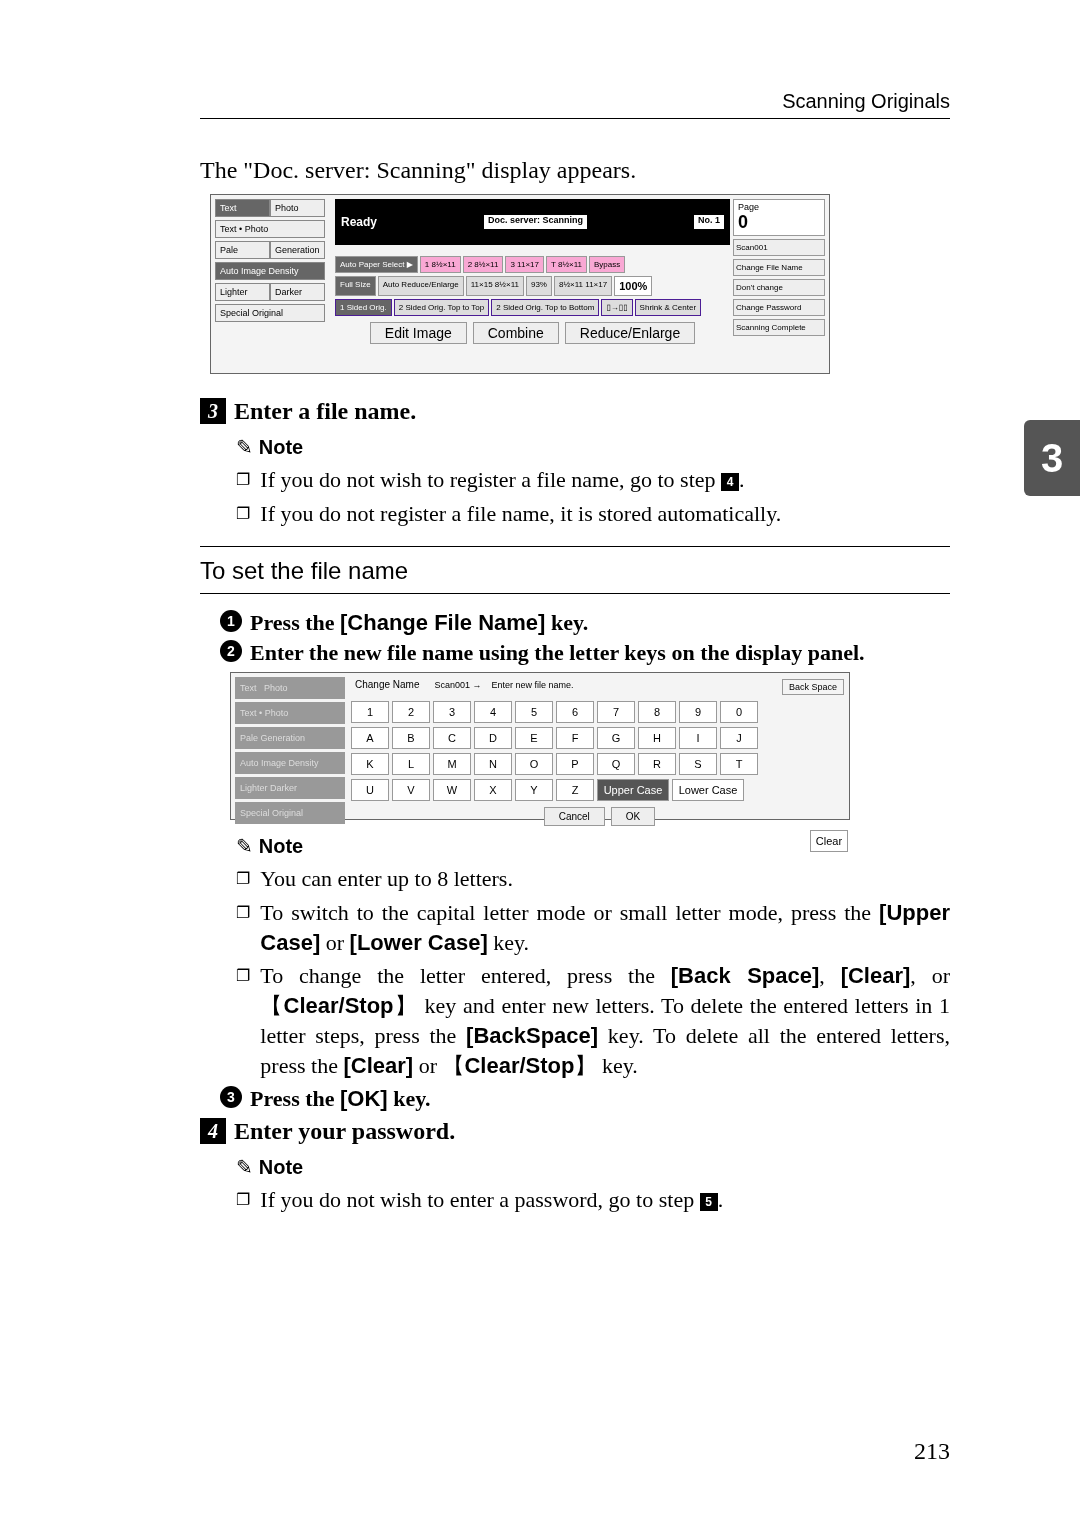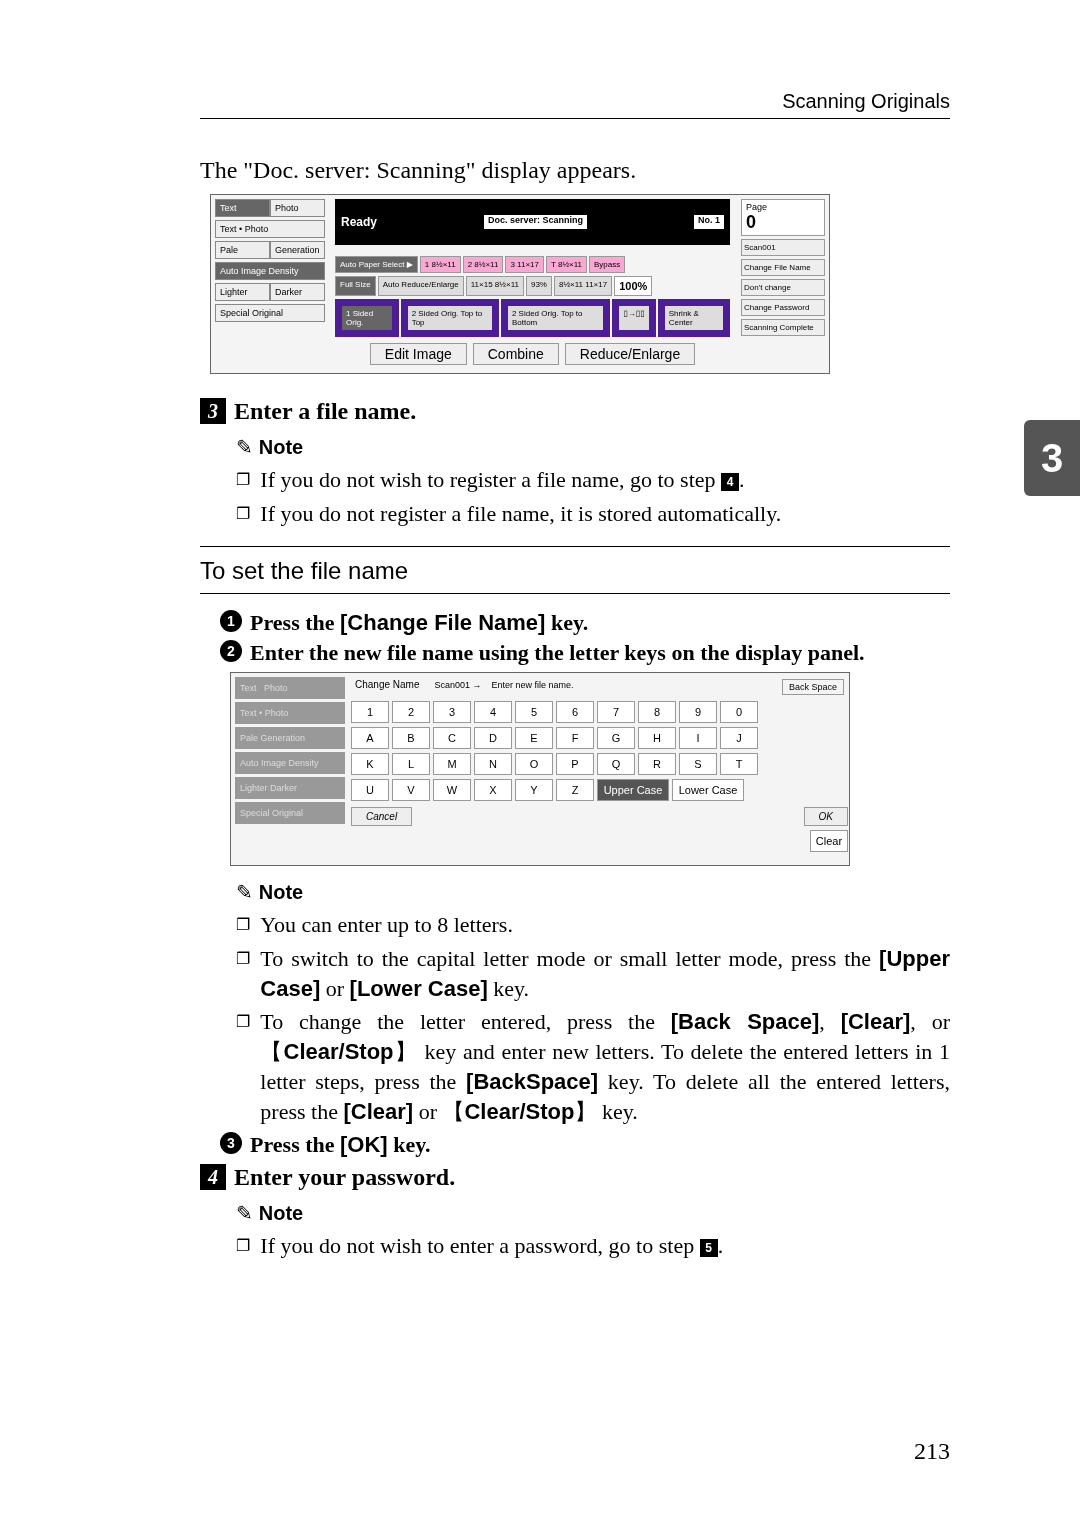--- a/index.html
+++ b/index.html
@@ -53,25 +53,25 @@
     .sb1-ready {
       background: #000; color: #fff; padding: 16px 6px; font-weight: bold; font-size: 12px;
       display: flex; justify-content: space-between;
     }
     .sb1-ready span { background: #fff; color: #000; padding: 0 4px; font-size: 9px; }
     .sb1-sizes { display: flex; gap: 2px; margin-top: 11px; }
     .sb1-sizes .sz { border: 1px solid #999; padding: 3px 4px; font-size: 8px; background: #f9a8d4; }
     .sb1-row2 { display: flex; gap: 2px; margin-top: 3px; }
     .sb1-row2 .btn { border: 1px solid #999; padding: 3px 4px; font-size: 8px; background: #ddd; }
     .sb1-row3 { display: flex; gap: 2px; margin-top: 3px; }
-    .sb1-row3 .btn { border: 7px solid #4c1d95; padding: 3px 4px; font-size: 8px; background: #ddd; }
+    .sb1-row3 .btn { border: 1px solid #4c1d95; padding: 3px 4px; font-size: 8px; background: #ddd; }
     .sb1-row4 { display: flex; gap: 6px; margin-top: 6px; justify-content: center; }
     .sb1-row4 .btn { border: 1px solid #999; padding: 2px 14px; font-size: 14px; background: #eee; }
     .sb1-right {
-      position: absolute; right: 4px; top: 4px; width: 84px;
+      position: absolute; right: 4px; top: 4px; width: 92px;
     }
     .sb1-right .page { border: 1px solid #999; padding: 2px 4px; font-size: 9px; margin-bottom: 3px; background: #fff;}
     .sb1-right .zero { font-size: 18px; font-weight: bold; }
     .sb1-right .btn { border: 1px solid #999; padding: 3px 2px; font-size: 8px; margin-bottom: 3px; background: #eee; }
 
     .step { display: flex; align-items: flex-start; margin-bottom: 6px; }
     .step-num {
       width: 26px; height: 26px; background: #000; color: #fff;
       display: flex; align-items: center; justify-content: center;
       font-family: Arial, sans-serif; font-weight: bold; font-size: 17px;
@@ -108,37 +108,37 @@
       display: inline-flex; width: 18px; height: 18px; background: #000; color: #fff;
       align-items: center; justify-content: center; font-family: Arial, sans-serif;
       font-weight: bold; font-size: 12px; vertical-align: middle;
     }
 
     .section-div { border-top: 1.5px solid #000; margin: 18px 0 10px 0; }
     .section-title { font-family: Arial, sans-serif; font-size: 24px; margin-bottom: 8px; }
     .section-div2 { border-top: 1.5px solid #000; margin: 0 0 16px 0; }
 
     .kb-box {
-      width: 620px; height: 194px; border: 1px solid #666;
+      width: 620px; height: 148px; border: 1px solid #666;
       margin-left: 30px; margin-top: 6px; margin-bottom: 14px;
       font-family: Arial, sans-serif; font-size: 9px; position: relative; background: #f4f4f4;
     }
     .kb-left { position: absolute; left: 4px; top: 4px; width: 110px; }
     .kb-left .cell { border: 1px solid #999; background: #999; color: #ddd; padding: 5px 4px; margin-bottom: 3px; font-size: 9px; }
     .kb-right { position: absolute; left: 120px; top: 4px; right: 1px; }
     .kb-top { display: flex; justify-content: space-between; padding: 2px 4px; }
     .kb-top .nm { font-size: 10px; }
     .kb-top .bsp { border: 1px solid #999; padding: 2px 6px; font-size: 9px; }
     .kb-row { display: flex; gap: 3px; margin-top: 4px; }
     .kb-key {
       width: 38px; height: 22px; border: 1px solid #999; background: #fff;
       display: flex; align-items: center; justify-content: center; font-size: 11px;
     }
     .kb-wide { width: 72px; }
-    .kb-bottom { display: flex; justify-content: space-between; gap: 6px; margin-top: 6px; font-style: italic; }
+    .kb-bottom { display: flex; justify-content: center; gap: 6px; margin-top: 6px; }
     .kb-bottom .btn { border: 1px solid #999; padding: 3px 14px; font-size: 10px; background: #eee; }
 
     .side-tab {
       position: absolute;
       right: 0;
       top: 420px;
       width: 56px;
       height: 76px;
       background: #555;
       color: #fff;

